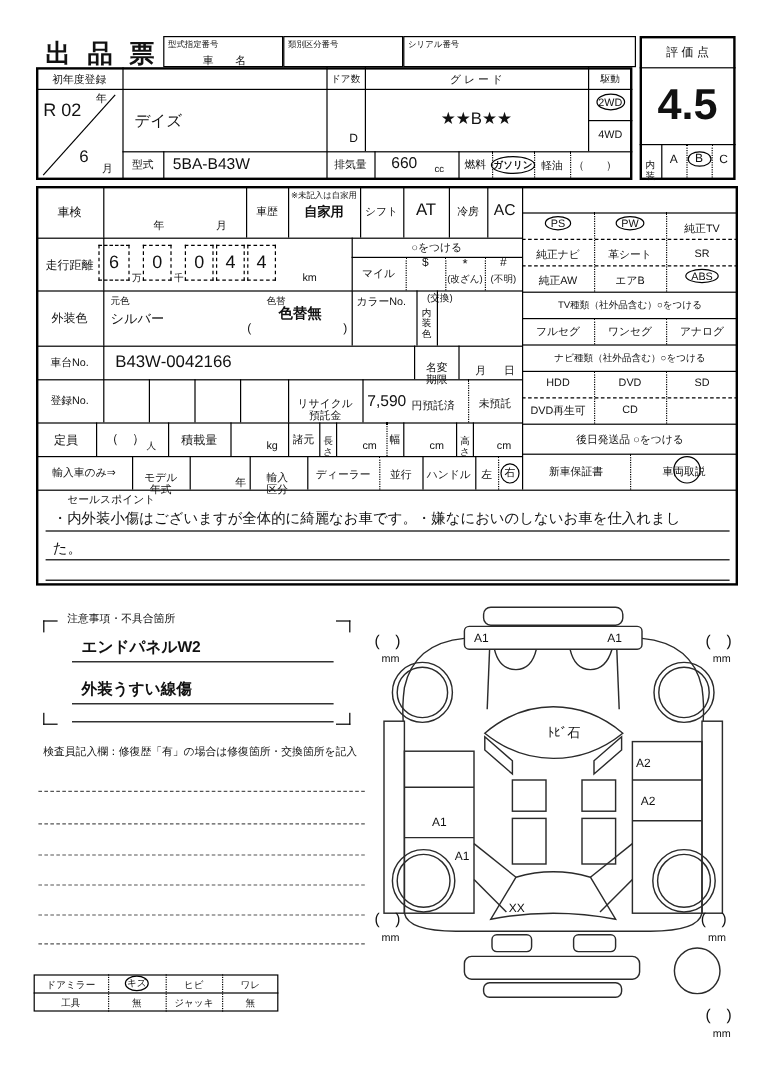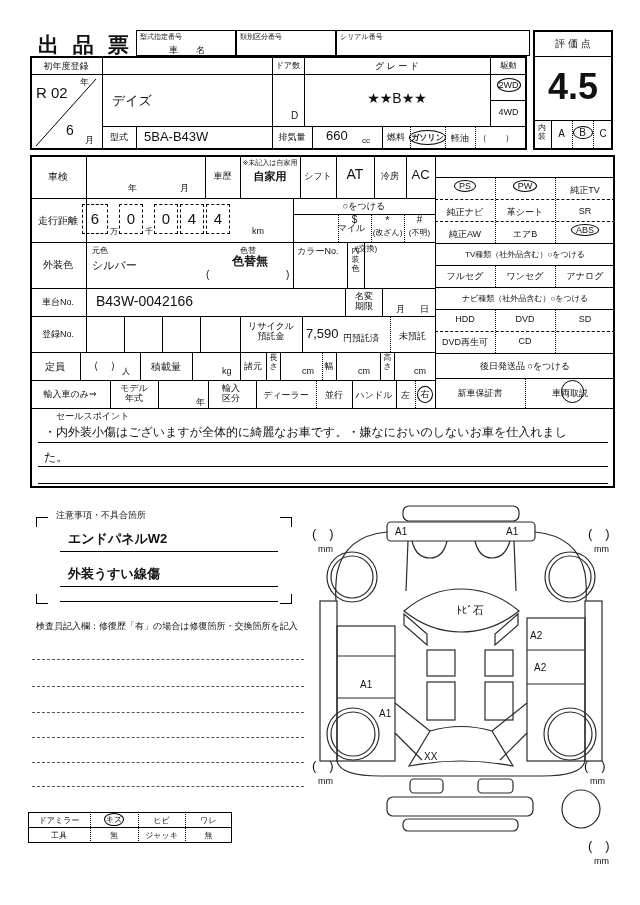--- a/index.html
+++ b/index.html
@@ -1,20 +1,20 @@
 <!DOCTYPE html>
 <html><head>
 <meta charset="utf-8">
 <style>
   html,body{margin:0;padding:0;background:#e8e8e8;}
   #sheet{position:relative;width:640px;height:905px;background:#ffffff;
          font-family:"Liberation Sans","DejaVu Sans",sans-serif;color:#111;overflow:hidden;}
   .t{position:absolute;white-space:nowrap;color:#111;}
   .tc{text-align:center;}
-  .stk{word-break:break-all;white-space:normal;line-height:1.12;text-align:center;}
+  .stk{word-break:break-all;white-space:normal;line-height:1.12;text-align:center;margin-top:10px;}
   .bd{position:absolute;border:2px solid #000;box-sizing:border-box;}
   .bd1{position:absolute;border:1px solid #000;box-sizing:border-box;}
   .vl{position:absolute;width:1px;background:#000;}
   .hl{position:absolute;height:1px;background:#000;}
   .vld{position:absolute;width:0;border-left:1px dotted #000;}
   .hld{position:absolute;height:0;border-top:1px dashed #555;}
   .dashbox{position:absolute;border:1px dashed #000;box-sizing:border-box;text-align:center;}
   .cc{display:inline-block;border:1.5px solid #000;border-radius:50%;padding:0 4px;min-width:10px;text-align:center;}
   .circle-ov{position:absolute;border:1.6px solid #000;border-radius:50%;}
   .corner{position:absolute;width:12px;height:10px;box-sizing:border-box;}
@@ -123,37 +123,37 @@
   <div class="t" style="left:145px;top:226px;font-size:8px;">千</div>
   <div class="dashbox" style="left:154px;top:204px;width:24px;height:30px;font-size:15px;line-height:28px;">0</div>
   <div class="dashbox" style="left:180px;top:204px;width:24px;height:30px;font-size:15px;line-height:28px;">4</div>
   <div class="dashbox" style="left:206px;top:204px;width:24px;height:30px;font-size:15px;line-height:28px;">4</div>
   <div class="t" style="left:252px;top:226px;font-size:9px;">km</div>
   <div class="hl" style="left:293px;top:214px;width:142px;"></div>
   <div class="t tc" style="left:293px;top:200px;width:142px;font-size:9px;">○をつける</div>
   <div class="vld" style="left:338px;top:214px;height:28px;"></div>
   <div class="vld" style="left:371px;top:214px;height:28px;"></div>
   <div class="vld" style="left:404px;top:214px;height:28px;"></div>
-  <div class="t tc" style="left:293px;top:222px;width:45px;font-size:9px;margin-left:36px;">マイル</div>
+  <div class="t tc" style="left:293px;top:222px;width:45px;font-size:9px;">マイル</div>
   <div class="t tc" style="left:338px;top:214px;width:33px;font-size:10px;">$</div>
   <div class="t tc" style="left:350px;top:227px;width:33px;font-size:8px;margin-top:16px;">(交換)</div>
   <div class="t tc" style="left:371px;top:214px;width:33px;font-size:11px;">*</div>
   <div class="t tc" style="left:371px;top:227px;width:33px;font-size:8px;">(改ざん)</div>
   <div class="t tc" style="left:404px;top:214px;width:31px;font-size:10px;">#</div>
   <div class="t tc" style="left:404px;top:227px;width:31px;font-size:8px;">(不明)</div>
 
   <div class="vl" style="left:86px;top:242px;height:46px;"></div>
   <div class="vl" style="left:293px;top:242px;height:46px;"></div>
   <div class="vl" style="left:347px;top:242px;height:46px;"></div>
   <div class="vl" style="left:364px;top:242px;height:46px;"></div>
   <div class="hl" style="left:30px;top:288px;width:405px;"></div>
   <div class="t tc" style="left:30px;top:258px;width:56px;font-size:10px;">外装色</div>
   <div class="t" style="left:92px;top:245px;font-size:8px;">元色</div>
   <div class="t" style="left:92px;top:258px;font-size:11px;">シルバー</div>
-  <div class="t" style="left:240px;top:245px;font-size:8px;text-align:right;">色替</div>
+  <div class="t" style="left:222px;top:245px;font-size:8px;text-align:right;">色替</div>
   <div class="t" style="left:232px;top:253px;font-size:12px;font-weight:bold;">色替無</div>
   <div class="t" style="left:206px;top:269px;font-size:10px;">(</div>
   <div class="t" style="left:286px;top:269px;font-size:10px;">)</div>
   <div class="t" style="left:297px;top:245px;font-size:9px;">カラーNo.</div>
   <div class="t stk" style="left:350px;top:247px;width:11px;font-size:8px;">内装色</div>
 
   <div class="vl" style="left:86px;top:288px;height:28px;"></div>
   <div class="vl" style="left:345px;top:288px;height:28px;"></div>
   <div class="vl" style="left:382px;top:288px;height:28px;"></div>
   <div class="hl" style="left:30px;top:316px;width:405px;"></div>

